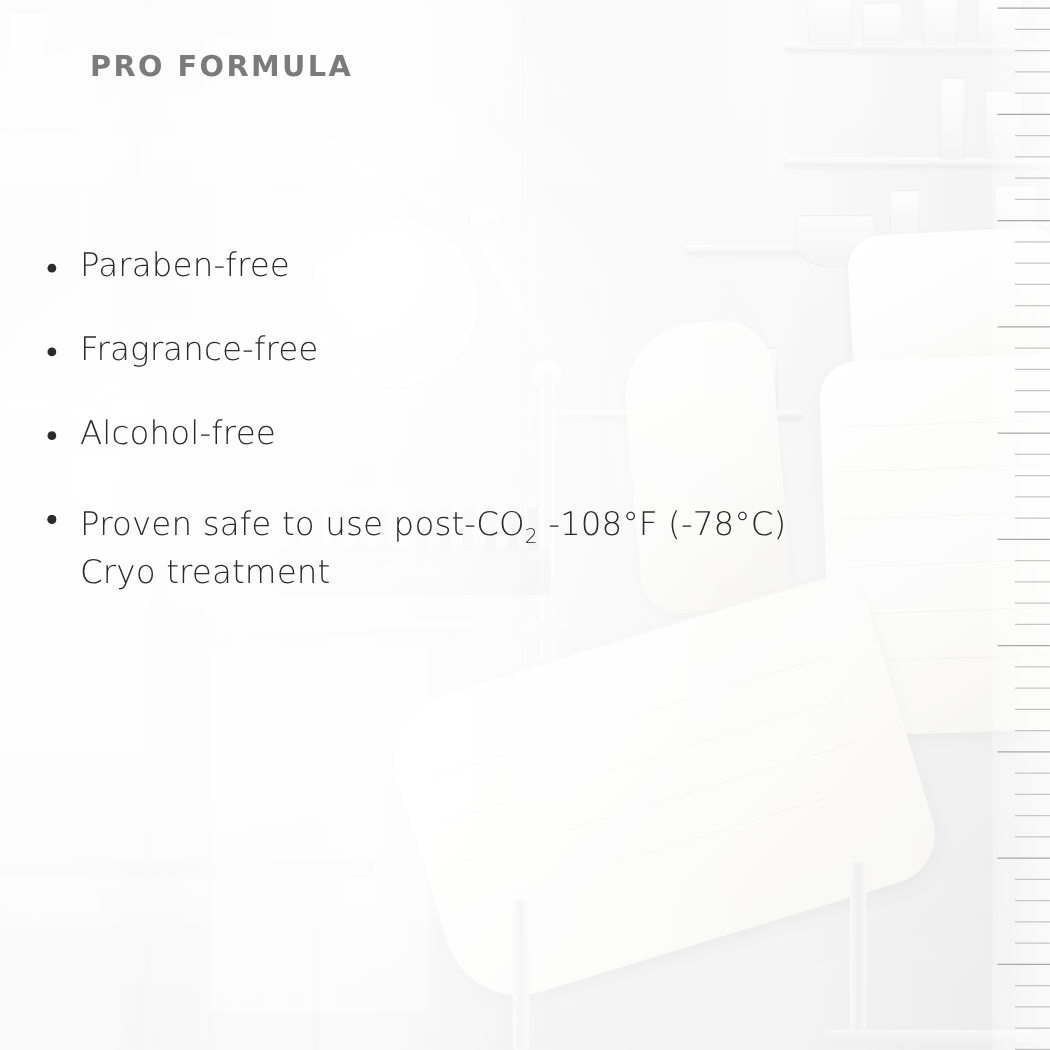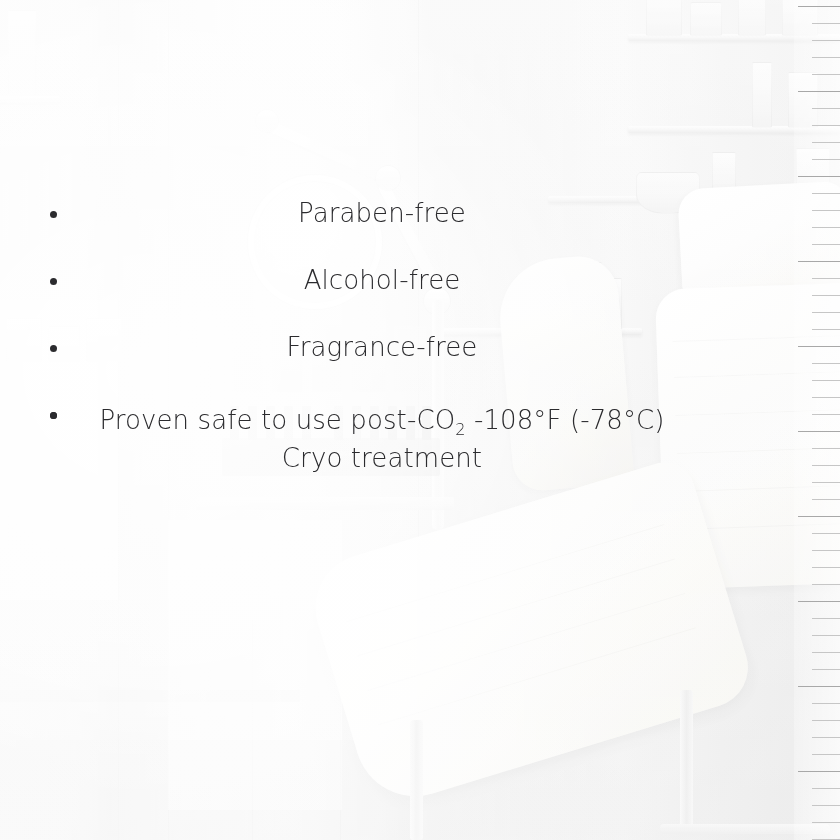--- a/index.html
+++ b/index.html
@@ -176,21 +176,21 @@
     font-size:23px;font-weight:bold;letter-spacing:.085em;
     color:#7b7b7b;
     font-family:"DejaVu Sans", sans-serif;
   }
   .headline{
     position:absolute;left:76px;top:136px;
     font-size:29px;font-weight:bold;letter-spacing:-.005em;
     color:#26262a;
     font-family:"DejaVu Sans", sans-serif;
   }
-  .list{position:absolute;left:48px;top:200px;width:640px;text-align:center;}
+  .list{position:absolute;left:36px;top:200px;width:640px;}
   .item{
     position:relative;padding-left:28px;
     font-size:26px;line-height:1.0;color:#2b2b2e;
     margin-bottom:41px;letter-spacing:.004em;
     font-family:"DejaVu Sans", sans-serif;font-weight:300;
   }
   .item .dot{
     position:absolute;left:2px;top:11px;width:7px;height:7px;border-radius:50%;
     background:#2b2b2e;
   }
@@ -346,24 +346,25 @@
       <div class="tick minor" style="top: 754px;"></div>
       <div class="tick major" style="top: 771px;"></div>
       <div class="tick minor" style="top: 788px;"></div>
       <div class="tick minor" style="top: 805px;"></div>
       <div class="tick minor" style="top: 822px;"></div>
       <div class="tick minor" style="top: 839px;"></div>
     </div>
 
   <div class="content">
 
+    <div class="eyebrow">PRO FORMULA</div>
 
 
     <div class="list" id="benefits-list">
         <div class="item"><span class="dot"></span><span>Paraben-free</span></div>
+        <div class="item"><span class="dot"></span><span>Fragrance-free</span></div>
         <div class="item"><span class="dot"></span><span>Alcohol-free</span></div>
-        <div class="item"><span class="dot"></span><span>Fragrance-free</span></div>
         <div class="item"><span class="dot"></span></div>
         <div class="item last"><span class="dot"></span><span>Proven safe to use post-CO</span><sub>2</sub><span> -108°F (-78°C) Cryo treatment</span></div>
       </div>
   </div>
 
 </div>
 
 </body></html>

